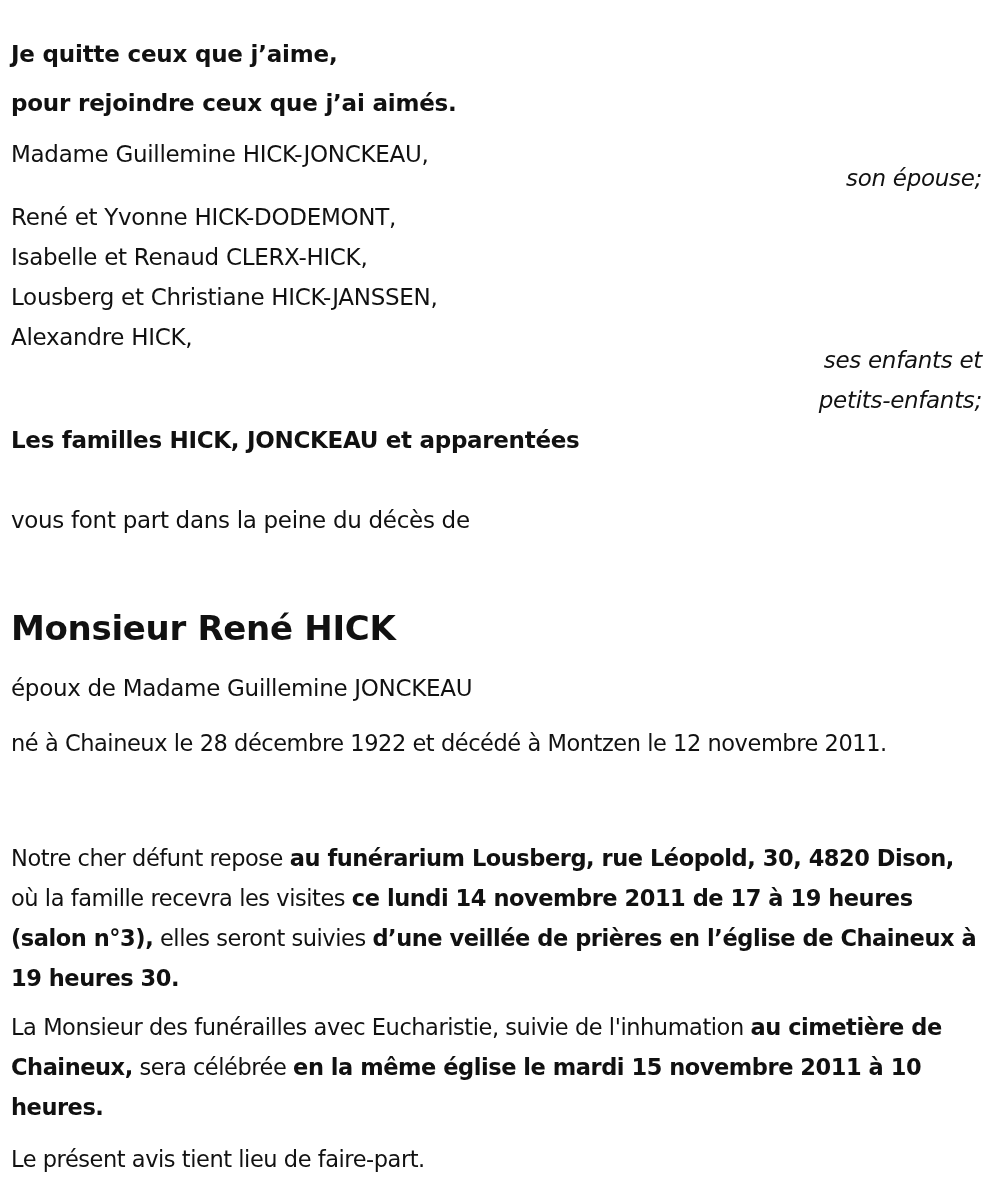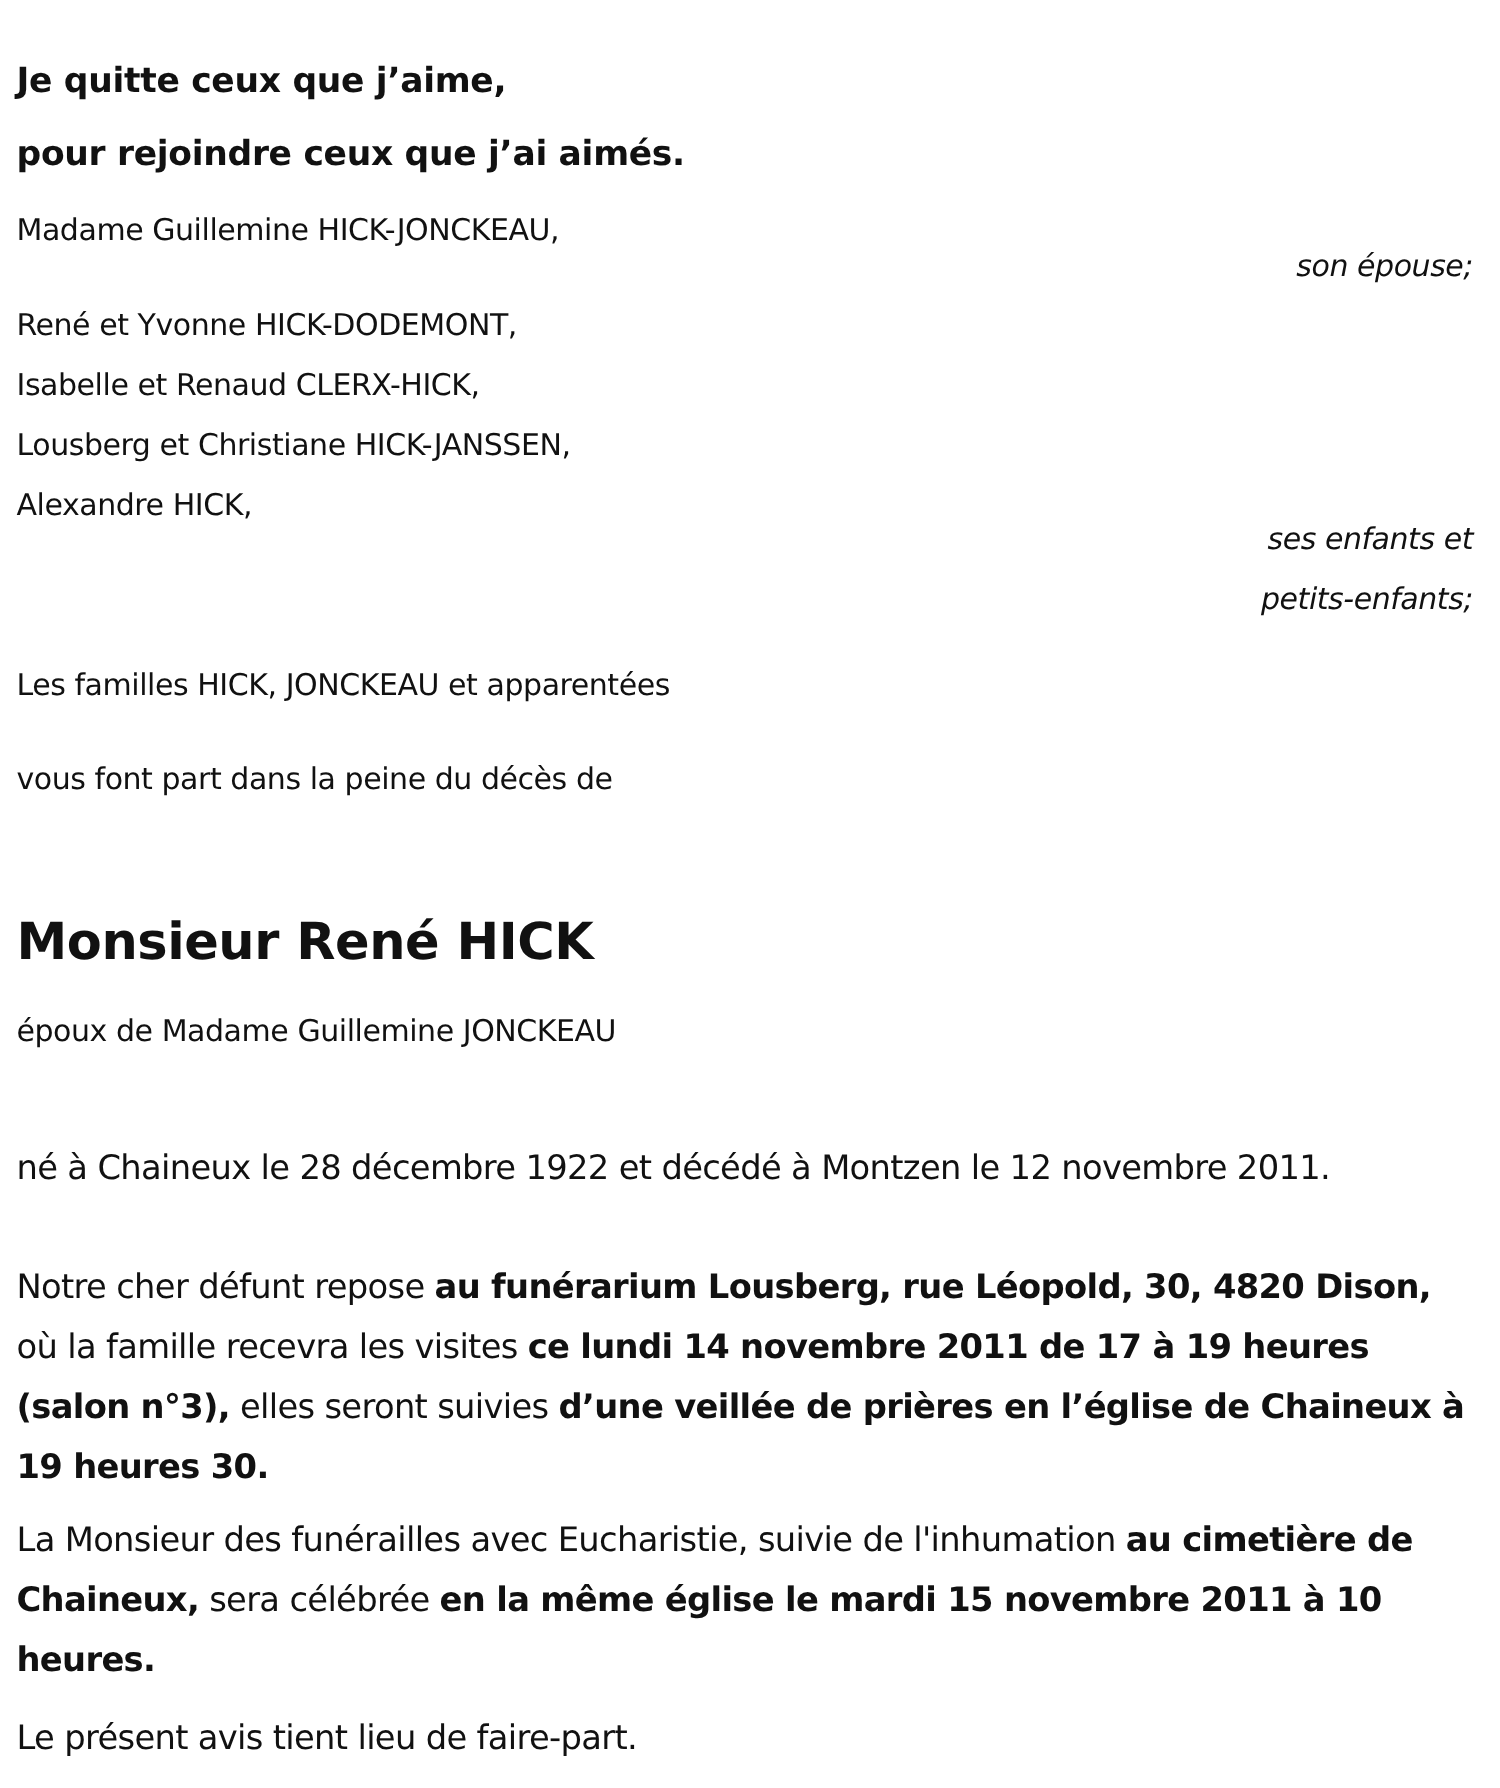--- a/index.html
+++ b/index.html
@@ -4,21 +4,21 @@
   <style>
     html, body { margin: 0; padding: 0; background: #ffffff; }
     body {
       width: 1000px; height: 1192px; overflow: hidden;
       font-family: "DejaVu Sans", sans-serif;
       color: #111111;
       position: relative;
     }
     .page { position: absolute; left: 11px; top: 0; width: 980px; }
     .abs { position: absolute; white-space: nowrap; }
-    .reg { font-size: 20px; font-weight: normal; letter-spacing: -0.3px; transform-origin: left top; }
+    .reg { font-size: 23px; font-weight: normal; letter-spacing: -0.3px; transform-origin: left top; }
     .bold { font-weight: bold; }
     .italic { font-style: italic; }
     .quote { font-size: 23px; font-weight: bold; letter-spacing: -0.2px; margin-top: 28px; }
     .name { font-size: 34px; font-weight: bold; letter-spacing: -0.3px; }
     .right { right: 0; text-align: right; }
     .para {
       position: absolute; left: 0; width: 975px;
       font-size: 22.5px; line-height: 40px; letter-spacing: -0.45px;
       white-space: normal;
     }
@@ -35,29 +35,29 @@
   <div class="abs reg italic right" style="top:165px; right:9px;">son épouse;</div>
 
   <div class="abs reg" style="top:204px;text-align:right;">René et Yvonne HICK-DODEMONT,</div>
   <div class="abs reg" style="top:244px;">Isabelle et Renaud CLERX-HICK,</div>
   <div class="abs reg" style="top:284px;">Lousberg et Christiane HICK-JANSSEN,</div>
   <div class="abs reg" style="top:324px;">Alexandre HICK,</div>
 
   <div class="abs reg italic right" style="top:347px; right:9px;">ses enfants et</div>
   <div class="abs reg italic right" style="top:387px; right:9px;">petits-enfants;</div>
 
-  <div class="abs reg" style="top:444px;">Les familles HICK, JONCKEAU et apparentées</div>
+  <div class="abs reg" style="top:427px;font-weight:bold;">Les familles HICK, JONCKEAU et apparentées</div>
 
   <div class="abs reg" style="top:507px;">vous font part dans la peine du décès de</div>
 
   <div class="abs name" style="top:608px;">Monsieur René HICK</div>
 
   <div class="abs reg" style="top:675px;">époux de Madame Guillemine JONCKEAU</div>
 
-  <div class="para" style="top:759px;">né à Chaineux le 28 décembre 1922 et décédé à Montzen le 12 novembre 2011.</div>
+  <div class="para" style="top:723px;">né à Chaineux le 28 décembre 1922 et décédé à Montzen le 12 novembre 2011.</div>
 
   <div class="para" style="top:838px;"><span>Notre cher défunt repose </span><span class="bold">au funérarium Lousberg, rue Léopold, 30, 4820 Dison,</span><span> où la famille recevra les visites </span><span class="bold">ce lundi 14 novembre 2011 de 17 à 19 heures (salon n°3),</span><span> elles seront suivies </span><span class="bold">d’une veillée de prières en l’église de Chaineux à 19 heures 30.</span></div>
 
   <div class="para" style="top:1007px;"><span>La Monsieur des funérailles avec Eucharistie, suivie de l'inhumation </span><span class="bold">au cimetière de Chaineux,</span><span> sera célébrée </span><span class="bold">en la même église le mardi 15 novembre 2011 à 10 heures.</span></div>
 
   <div class="para" style="top:1139px;">Le présent avis tient lieu de faire-part.</div>
 
 </div>
 
 </body></html>

